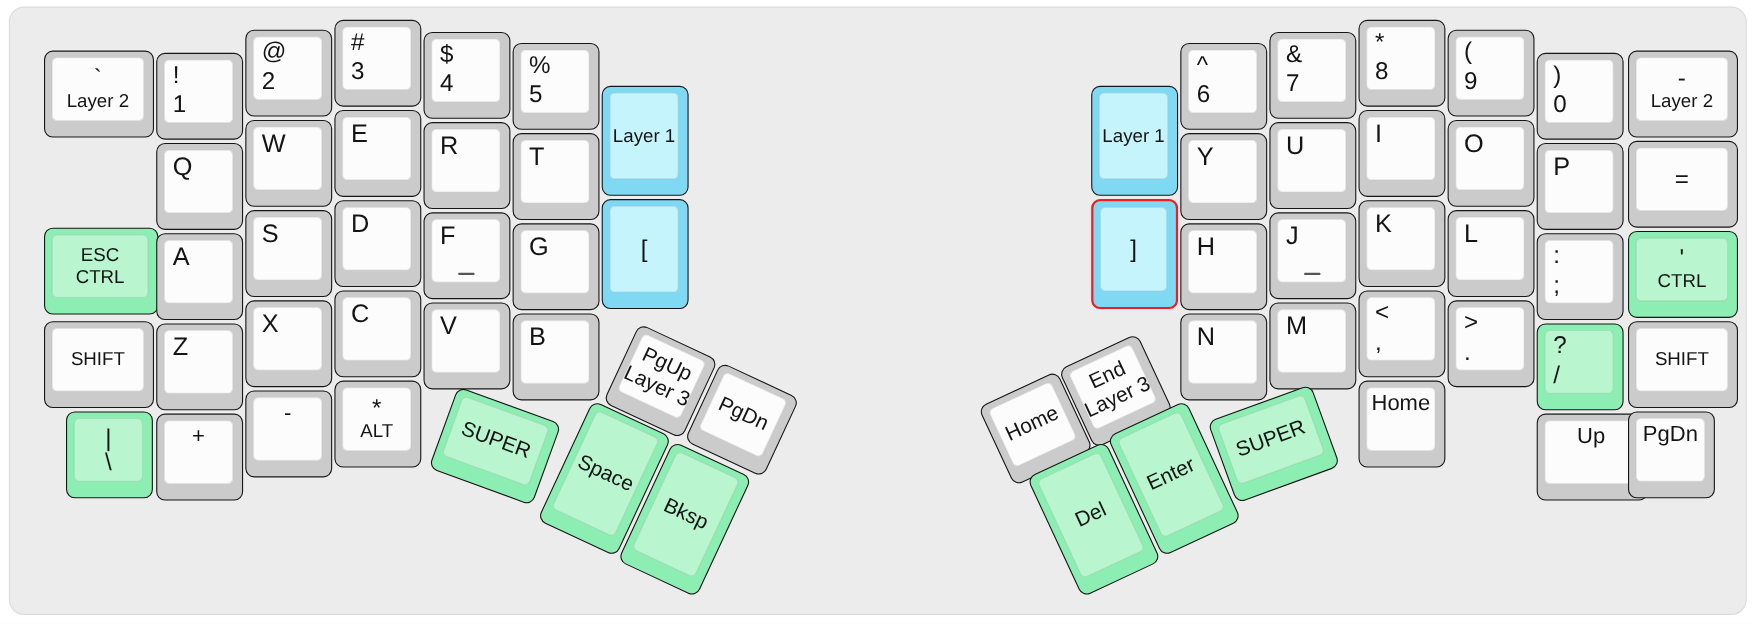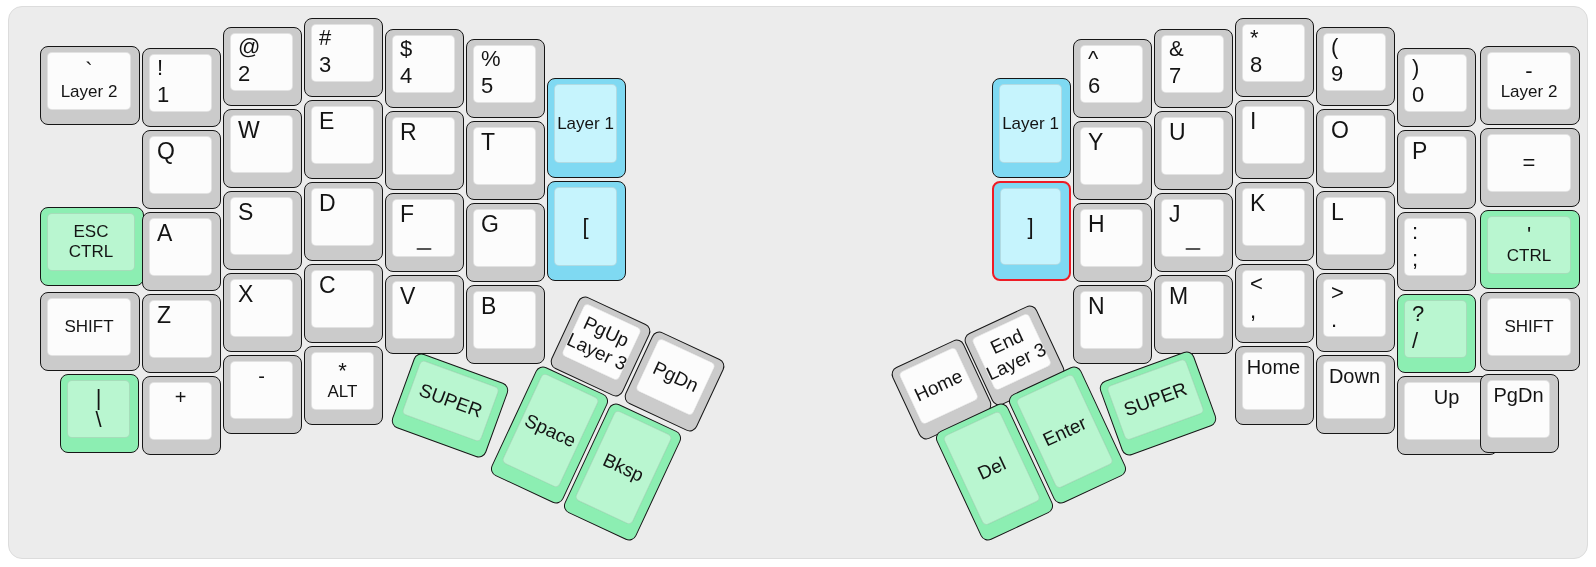--- a/index.html
+++ b/index.html
@@ -417,27 +417,20 @@
       </div>
     </div>
     <div class="key" style="left: 1316px; top: 273px; width: 79px; height: 79px; background: rgb(203, 203, 203);">
       <div class="cap" style="background: rgb(252, 252, 252);">
         <div class="lbl pair">
           <span>&gt;</span>
           <span>.</span>
         </div>
       </div>
     </div>
-    <div class="key" style="left: 1316px; top: 355px; width: 79px; height: 79px; background: rgb(203, 203, 203);">
-      <div class="cap" style="background: rgb(252, 252, 252);">
-        <div class="lbl top">
-          <span>Down</span>
-        </div>
-      </div>
-    </div>
     <div class="key" style="left: 1397px; top: 48px; width: 79px; height: 79px; background: rgb(203, 203, 203);">
       <div class="cap" style="background: rgb(252, 252, 252);">
         <div class="lbl pair">
           <span>)</span>
           <span>0</span>
         </div>
       </div>
     </div>
     <div class="key" style="left: 1397px; top: 130px; width: 79px; height: 79px; background: rgb(203, 203, 203);">
       <div class="cap" style="background: rgb(252, 252, 252);">

